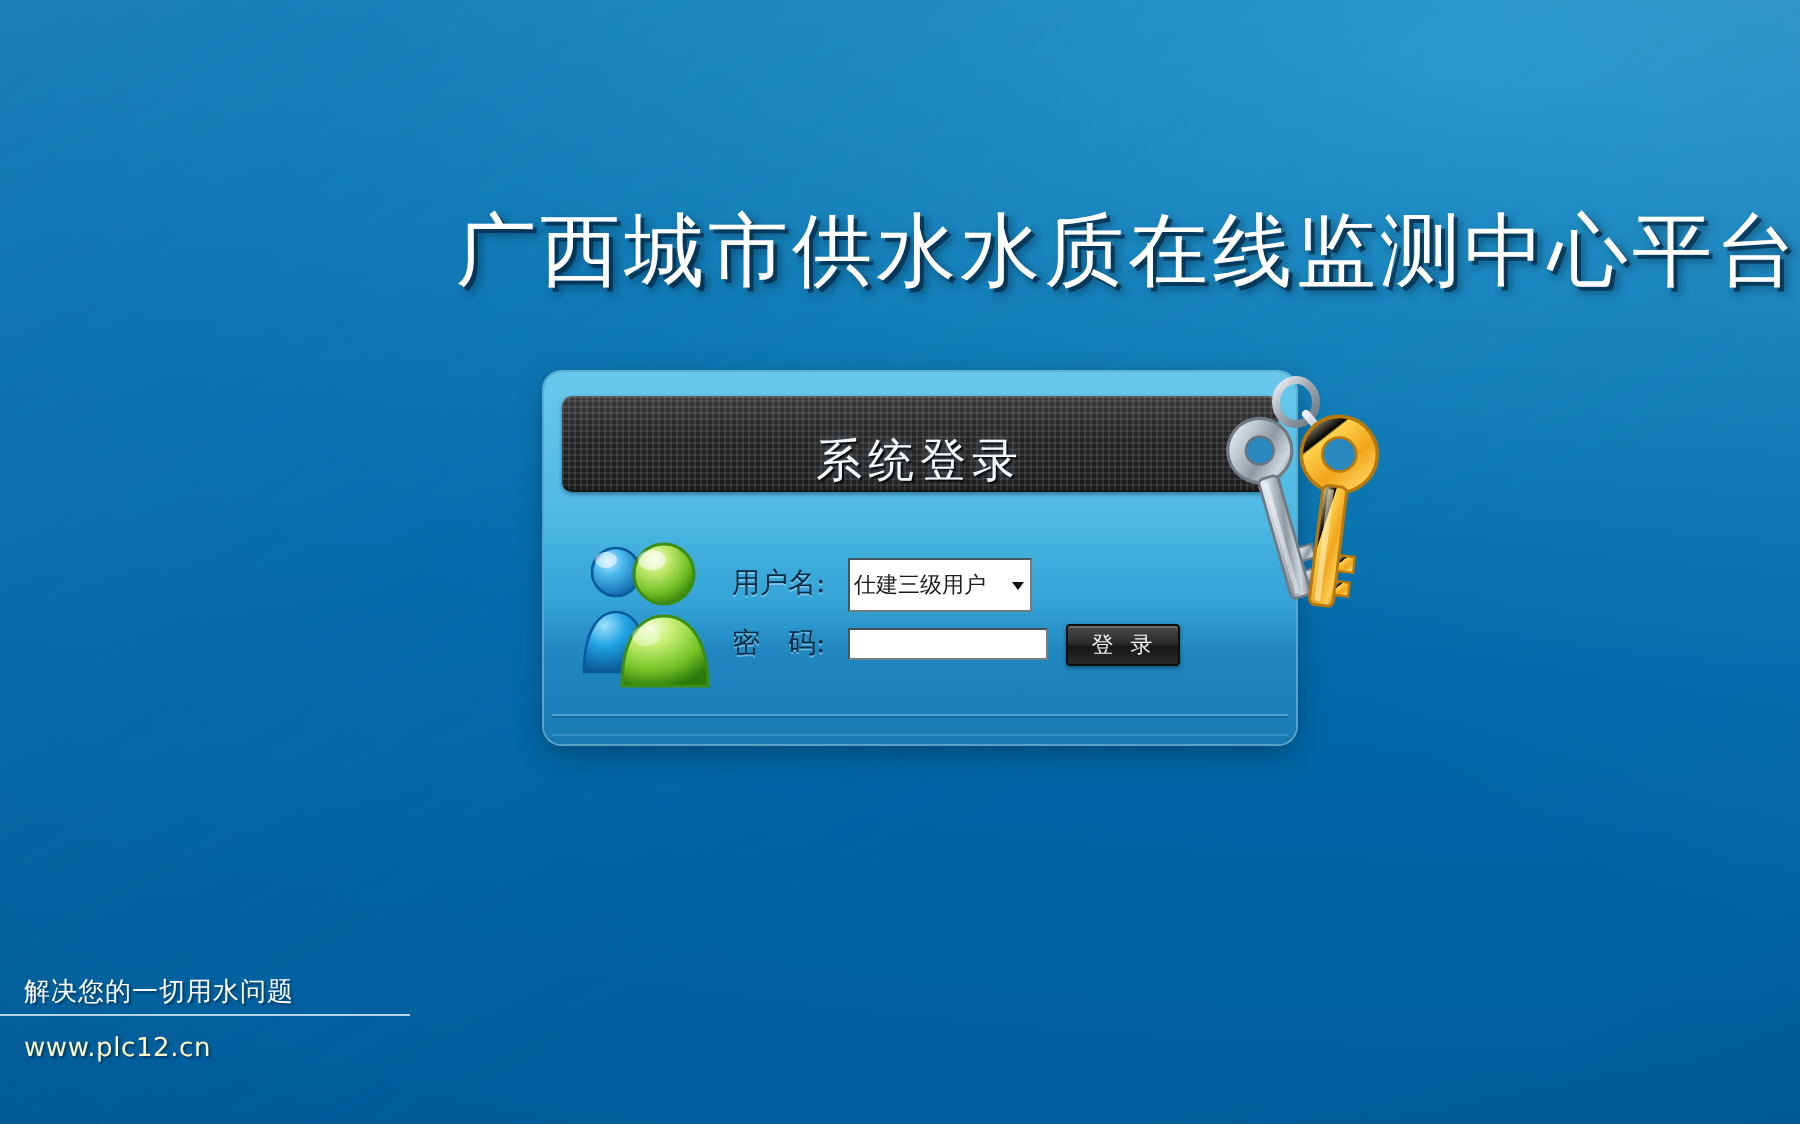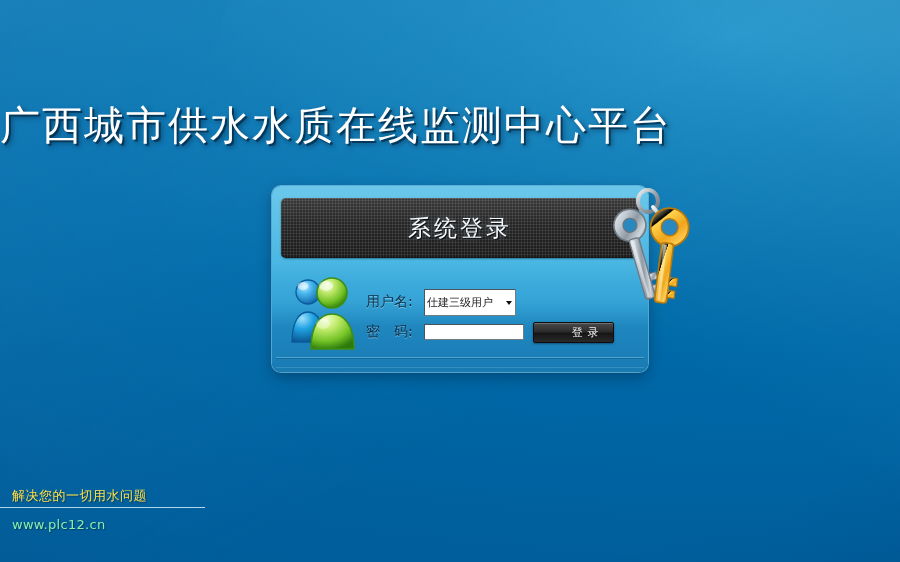--- a/index.html
+++ b/index.html
@@ -81,21 +81,21 @@
     inset: 0;
     background: radial-gradient(120% 110% at 50% 40%, rgba(0,0,0,0) 55%, rgba(0,40,75,.30) 100%);
   }
 
   
   .page-title {
     position: absolute;
     left: 0;
     top: 98px;
     width: 900px;
-    text-align: left;
+    text-align: right;
     font-family: "DejaVu Serif", "Liberation Serif", serif;
     font-size: 40px;
     letter-spacing: 2px;
     color: #ffffff;
     text-shadow:
       2px 2px 0 rgba(0,32,58,.65),
       3px 3px 5px rgba(0,25,48,.55);
     white-space: nowrap;
     user-select: none;
   }
@@ -146,54 +146,54 @@
     height: 1px;
     background: rgba(140,210,242,.22);
   }
 
   
   .led-bar {
     position: absolute;
     left: 9px;
     top: 12px;
     width: 358px;
-    height: 60px;
+    height: 48px;
     border-radius: 5px;
     background-color: #262626;
     background-image:
       linear-gradient(90deg, rgba(255,255,255,.085) 1px, rgba(0,0,0,0) 1px),
       linear-gradient(0deg,  rgba(255,255,255,.085) 1px, rgba(0,0,0,0) 1px),
       linear-gradient(180deg, #3a3a3a 0%, #262626 42%, #1b1b1b 100%);
     background-size: 3px 3px, 3px 3px, 100% 100%;
     box-shadow:
       inset 0 1px 0 rgba(255,255,255,.16),
       inset 0 -1px 0 rgba(0,0,0,.55),
       0 1px 2px rgba(0,35,62,.45);
     display: flex;
-    align-items: center;
+    align-items: flex-end;
     justify-content: center;
   }
   .led-title {
     font-family: "DejaVu Serif", "Liberation Serif", serif;
     font-size: 23px;
     letter-spacing: 3px;
     color: #f4f8fb;
     text-shadow: 1px 1px 1px rgba(0,0,0,.9), 0 0 6px rgba(190,225,255,.35);
     user-select: none;
   }
 
   
   .form-area {
     position: absolute;
     left: 16px;
     top: 72px;
     right: 10px;
     bottom: 22px;
     display: flex;
-    align-items: flex-end;
+    align-items: center;
   }
   .avatar {
     position: relative;
     width: 74px;
     height: 78px;
     flex: 0 0 74px;
     margin-top: 2px;
   }
   .form-rows {
     margin-left: 4px;
@@ -257,30 +257,29 @@
   }
   .login-btn {
     margin-left: 9px;
     width: 55px;
     height: 19px;
     border-radius: 2px;
     background: linear-gradient(180deg, #4a4a4a 0%, #2c2c2c 45%, #161616 55%, #2a2a2a 100%);
     border: 1px solid #0d0d0d;
     box-shadow: inset 0 1px 0 rgba(255,255,255,.22), 0 1px 2px rgba(0,30,55,.5);
     color: #f2f2f2;
-    font-family: Liberation Serif, serif;
+    font-family: Liberation Mono, monospace;
     font-size: 11px;
     letter-spacing: 1px;
     display: flex;
     align-items: center;
     justify-content: center;
     cursor: pointer;
     white-space: pre;
     user-select: none;
-    padding-left: 24px;
   }
 
   
   .keys {
     position: absolute;
     left: 612px;
     top: 183px;
     width: 86px;
     height: 142px;
     pointer-events: none;
@@ -288,21 +287,21 @@
 
   
   .footer {
     position: absolute;
     left: 12px;
     bottom: 30px;
     width: 300px;
   }
   .footer-slogan {
     font-size: 13px;
-    color: #fde047;
+    color: #ffffff;
     letter-spacing: .5px;
     padding-bottom: 3px;
     text-shadow: 1px 1px 1px rgba(0,30,55,.55);
     white-space: nowrap;
   }
   .footer-rule {
     position: absolute;
     left: -12px;
     top: 20px;
     width: 205px;
@@ -313,21 +312,21 @@
     margin-top: 12px;
     font-size: 13px;
     color: #e8f4fc;
     letter-spacing: .5px;
     text-shadow: 1px 1px 1px rgba(0,30,55,.55);
     white-space: nowrap;
   }
   .footer-url {
     margin-top: 9px;
     font-size: 13px;
-    color: #86efac;
+    color: #fef9c3;
     letter-spacing: .3px;
     text-shadow: 1px 1px 1px rgba(0,30,55,.55);
     white-space: nowrap;
   }
 </style>
 </head>
 <body>
 
 <div id="screen">
 

